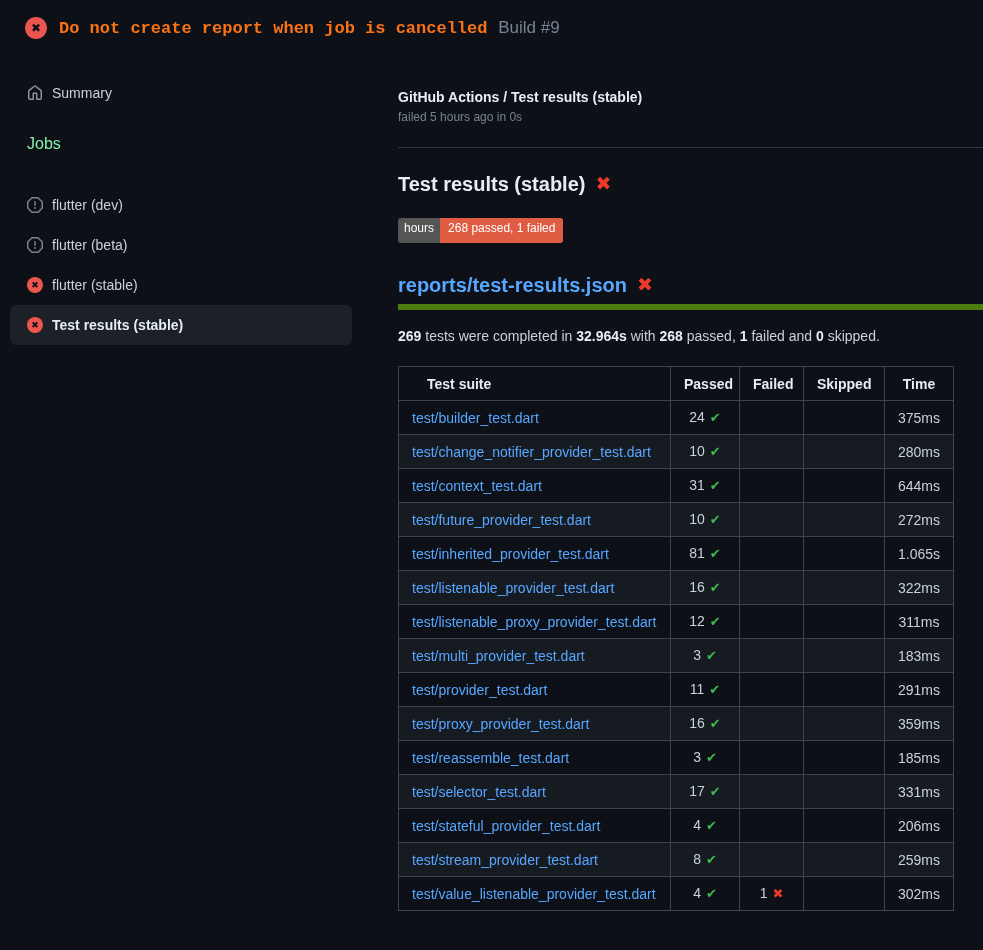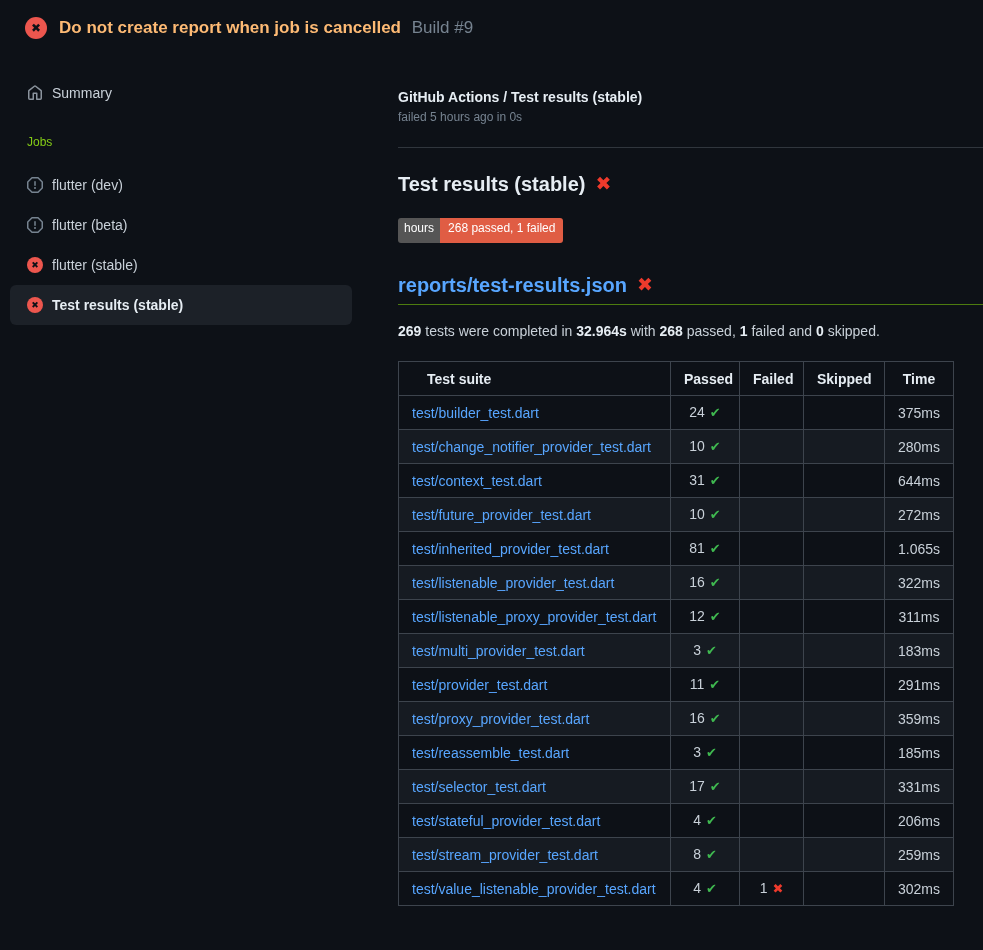--- a/index.html
+++ b/index.html
@@ -22,40 +22,40 @@
     border-radius:50%;
     background:#ec564e;
     color:#0d1117;
     font-weight:700;
     line-height:1;
     flex:0 0 auto;
   }
   .circle-x.big { width:22px; height:22px; font-size:12px; }
   .circle-x.small { width:16px; height:16px; font-size:9px; }
   .top-header .title-wrap { margin-left:12px; font-size:17px; }
-  .top-header .page-title { font-weight:700; color:#fdba74; }
+  .top-header .page-title { font-weight:700; color:#f97316;font-family:Liberation Mono, monospace; }
   .top-header .build-no { color:#768390; font-weight:400; margin-left:6px; }
 
   
   .layout { display:flex; align-items:flex-start; }
 
   
   aside {
     width:398px; flex:0 0 398px;
     padding:17px 46px 0 10px;
   }
   .side-item {
     height:40px; display:flex; align-items:center; gap:9px;
     padding-left:17px; border-radius:6px;
     color:#c9d1d9; cursor:pointer;
   }
   .side-item .octicon { flex:0 0 auto; display:inline-flex; }
   .side-section-label {
-    margin:22px 0 16px 17px;
-    font-size:12px; color:#84cc16;
+    margin:22px 0 32px 17px;
+    font-size:16px; color:#86efac;
   }
   .job-item.selected { background:#1c2128; }
   .job-item.selected .job-label { font-weight:700; color:#e6edf3; }
   .job-item .icon-stop { display:none; }
   .job-item .icon-fail { display:none; }
   .job-item.status-cancelled .icon-stop { display:inline-flex; }
   .job-item.status-failed .icon-fail { display:inline-flex; }
 
   
   main { flex:1 1 auto; padding-top:32px; }
@@ -73,21 +73,21 @@
   .badge {
     margin-top:22px;
     display:inline-flex; font-size:12px; line-height:14px;
     border-radius:3px; overflow:hidden; color:#ffffff;
   }
   .badge .badge-label { background:#555555; padding:3px 6px 4px; }
   .badge .badge-value { background:#e05d44; padding:3px 8px 8px; }
 
   h3.report-title {
     margin-top:30px; padding-bottom:7px;
-    border-bottom:1px solid #4d7c0f;
+    border-bottom:6px solid #4d7c0f;
     font-size:20px; line-height:24px; font-weight:700; color:#58a6ff;
     display:flex; align-items:center;
   }
   .summary-line { margin-top:16px; line-height:20px; color:#c9d1d9; }
   .summary-line strong { color:#e6edf3; }
 
   
   table.results {
     margin-top:20px;
     width:555px;

